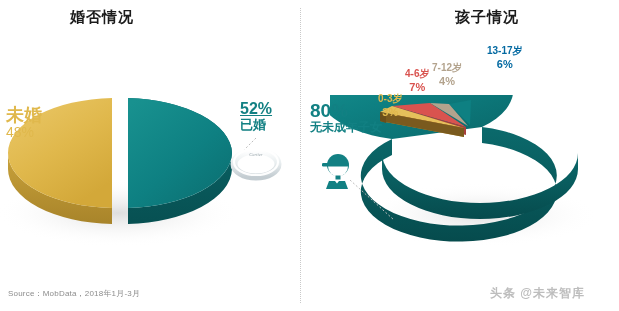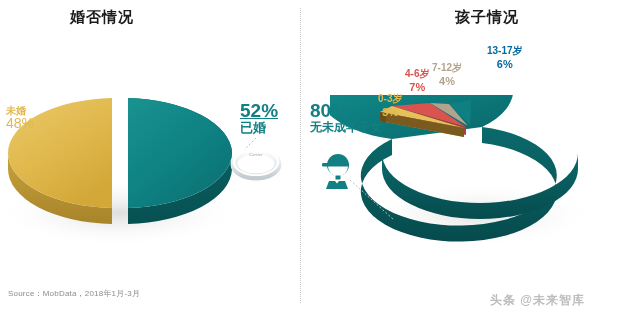--- a/index.html
+++ b/index.html
@@ -27,25 +27,25 @@
   #title-left{left:70px;top:8px;}
   #title-right{left:455px;top:8px;}
 
   
   .lbl{position:absolute;white-space:nowrap;line-height:1.12;}
   .lbl .v{font-weight:bold;display:block;}
   .lbl .t{display:block;}
 
   
   #lbl-unmarried{left:6px;top:105px;color:#E0B84C;}
-  #lbl-unmarried .t{font-size:10px;font-weight:bold;}
+  #lbl-unmarried .t{font-size:18px;font-weight:bold;}
   #lbl-unmarried .v{font-size:14px;font-weight:normal;}
 
   #lbl-married{left:240px;top:100px;color:#128083;text-align:left;}
-  #lbl-married .v{font-size:19px;text-decoration:underline;}
+  #lbl-married .v{font-size:16px;text-decoration:underline;}
   #lbl-married .t{font-size:13px;font-weight:bold;}
 
   
   #lbl-nochild{left:310px;top:100px;color:#128083;}
   #lbl-nochild .v{font-size:19px;}
   #lbl-nochild .t{font-size:12px;font-weight:bold;}
 
   
   .slice-lbl{position:absolute;white-space:nowrap;text-align:center;line-height:1.25;font-weight:bold;}
   .slice-lbl .t{font-size:10px;display:block;}
@@ -54,21 +54,21 @@
   #lbl-46{left:405px;top:68px;color:#D9534F;}
   #lbl-712{left:432px;top:62px;color:#B3A38D;}
   #lbl-1317{left:487px;top:45px;color:#0369a1;}
 
   
   #source{
     position:absolute;left:8px;top:288px;
     font-size:8px;color:#8c8c8c;letter-spacing:.2px;white-space:nowrap;
   }
   #watermark{
-    position:absolute;left:490px;top:292px;
+    position:absolute;left:490px;top:285px;
     font-size:12px;color:#bdbdbd;font-weight:bold;white-space:nowrap;
     letter-spacing:1px;
   }
 
   
   .chart{position:absolute;}
   #chart-left{left:0px;top:95px;}
   #chart-right{left:330px;top:95px;}
 
   

